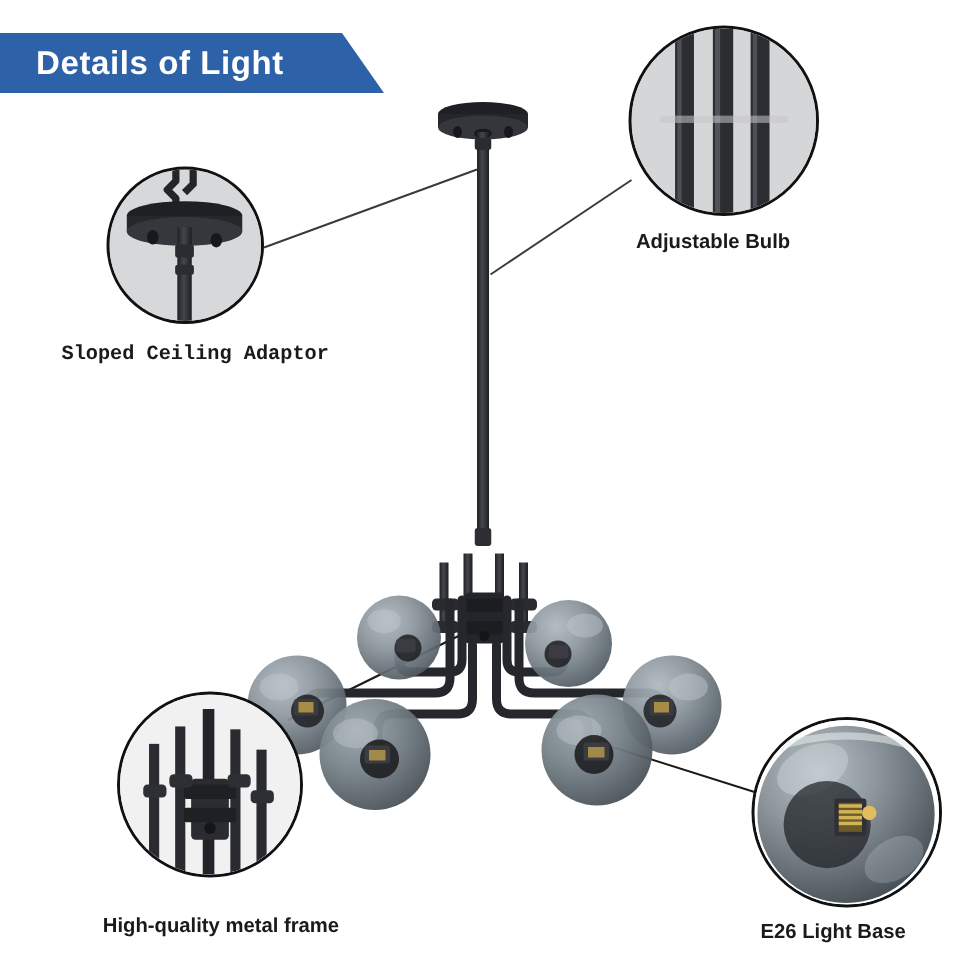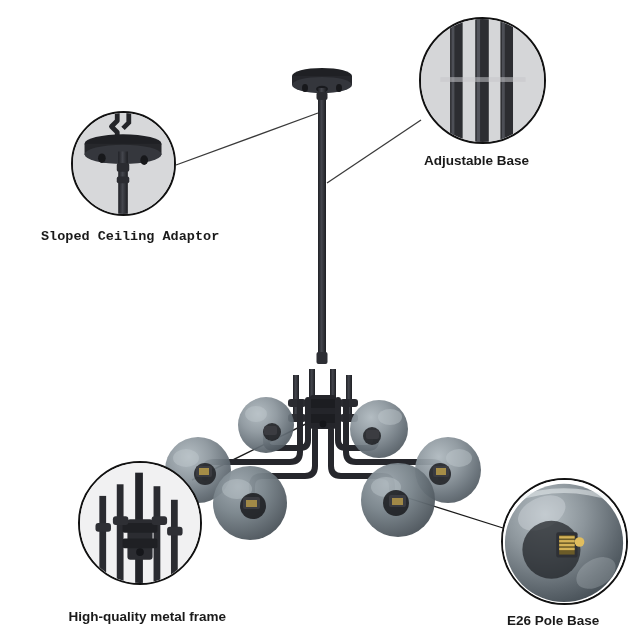--- a/index.html
+++ b/index.html
@@ -99,20 +99,23 @@
 
   .c-bulb   { left: 501px; top: 478px; }
   .c-bulb   .bubble { width: 127px; height: 127px; background:#ffffff; }
   .c-bulb   .caption { left: 6px; top: 134px; }
 </style>
 </head>
 <body>
 
 <div id="page">
 
+  <div class="banner">
+    <span class="banner-text">Details of Light</span>
+  </div>
 
   <svg class="leaders" viewBox="0 0 640 640" width="640" height="640">
 
     <line x1="176" y1="165" x2="318" y2="113" stroke="#3a3a3a" stroke-width="1.3"></line>
 
     <line x1="421" y1="120" x2="327" y2="183" stroke="#3a3a3a" stroke-width="1.3"></line>
 
     <line x1="192" y1="480" x2="330" y2="412" stroke="#1a1a1a" stroke-width="1.4"></line>
     <polygon points="334,410 322,410 327,418" fill="#1a1a1a"></polygon>
 
@@ -237,21 +240,21 @@
         <rect x="0" y="0" width="127" height="127" fill="#d5d6d8"></rect>
         <rect x="30" y="0" width="13" height="127" fill="#2c2d31"></rect>
         <rect x="31.5" y="0" width="3" height="127" fill="#4d4f56"></rect>
         <rect x="56" y="0" width="14" height="127" fill="#2c2d31"></rect>
         <rect x="57.5" y="0" width="3.5" height="127" fill="#52545b"></rect>
         <rect x="82" y="0" width="13" height="127" fill="#2c2d31"></rect>
         <rect x="83.5" y="0" width="3" height="127" fill="#4d4f56"></rect>
         <rect x="20" y="60" width="88" height="5" fill="#c6c7ca" opacity="0.55"></rect>
       </svg>
     </div>
-    <div class="caption">Adjustable Base</div>
+    <div class="caption">Adjustable Bulb</div>
   </div>
 
   <div class="callout c-canopy">
     <div class="bubble">
       <svg viewBox="0 0 105 105" width="101" height="101">
         <rect x="0" y="0" width="105" height="105" fill="#d7d8da"></rect>
         <path d="M46 0 L46 8 L40 14 L46 20 L46 30" stroke="#242529" stroke-width="5" fill="none" stroke-linejoin="round"></path>
         <path d="M58 0 L58 10 L52 16" stroke="#242529" stroke-width="5" fill="none"></path>
         <ellipse cx="52" cy="32" rx="40" ry="10" fill="#1f2024"></ellipse>
         <rect x="12" y="32" width="80" height="11" fill="#26272b"></rect>
@@ -314,16 +317,16 @@
         <rect x="55" y="54" width="22" height="26" rx="2" fill="#2e3035"></rect>
         <rect x="58" y="57" width="16" height="20" fill="#6b5b28"></rect>
         <rect x="58" y="58" width="16" height="2.4" fill="#d4b257"></rect>
         <rect x="58" y="62" width="16" height="2.4" fill="#d4b257"></rect>
         <rect x="58" y="66" width="16" height="2.4" fill="#d4b257"></rect>
         <rect x="58" y="70" width="16" height="2.4" fill="#d4b257"></rect>
         <circle cx="79" cy="64" r="5" fill="#e0bd5e"></circle>
         <path d="M12 20 Q63 2 114 20" stroke="#e9eef0" stroke-width="5" fill="none" opacity="0.55"></path>
       </svg>
     </div>
-    <div class="caption">E26 Pole Base</div>
+    <div class="caption">E26 Light Base</div>
   </div>
 
 </div>
 
 </body></html>

